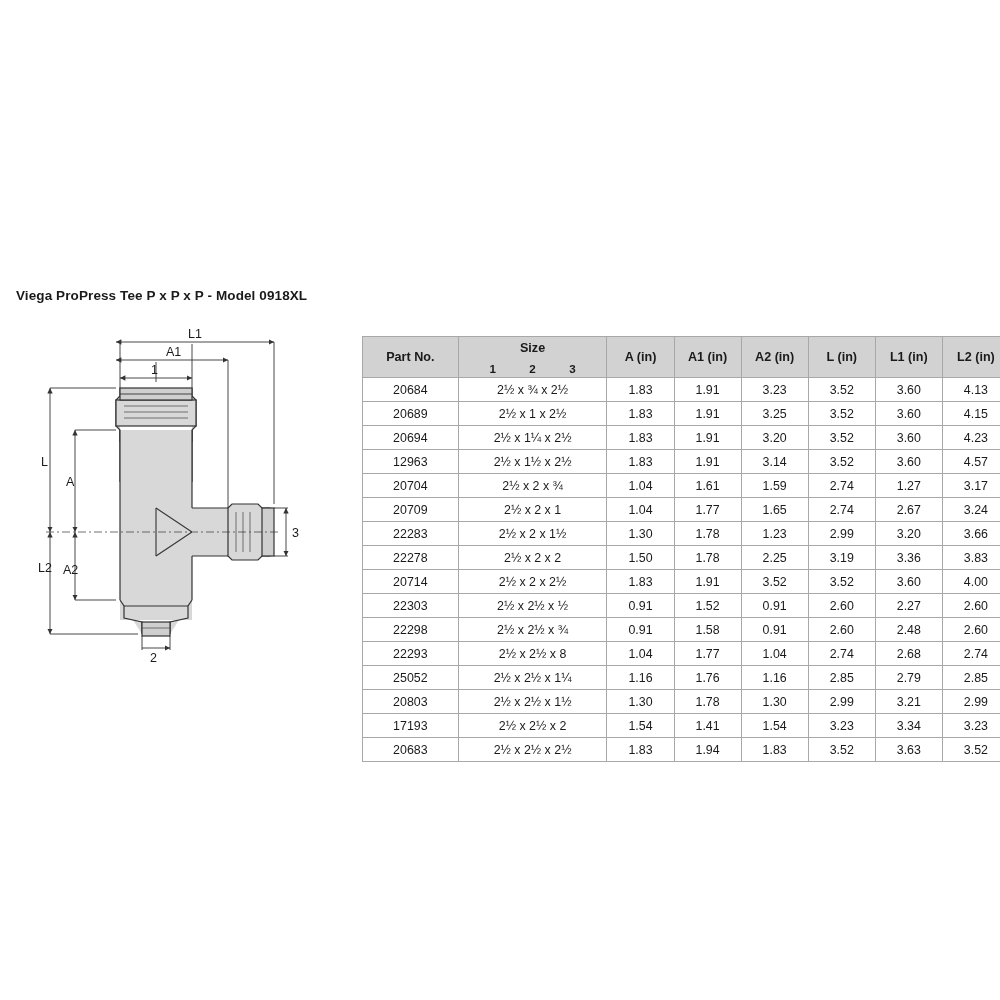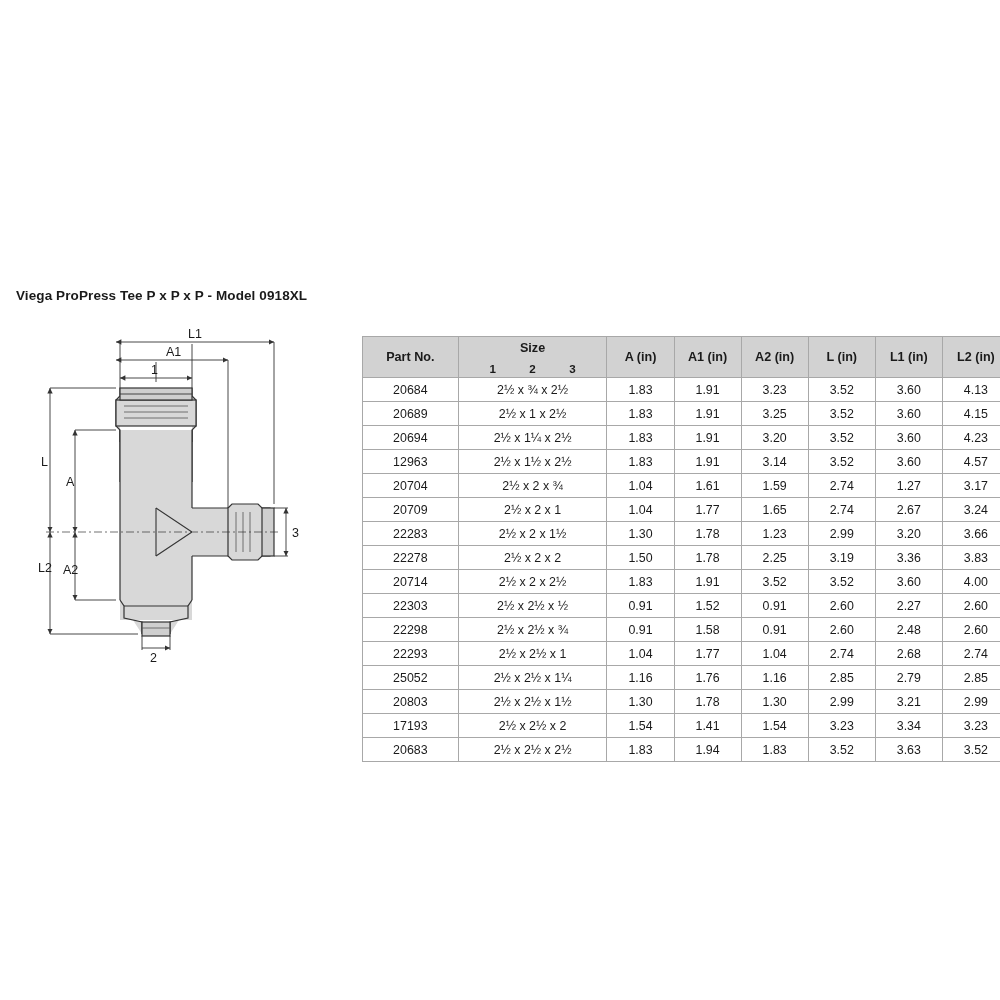--- a/index.html
+++ b/index.html
@@ -330,21 +330,21 @@
             <td class="col-size">2½ x 2½ x ¾</td>
             <td class="col-num">0.91</td>
             <td class="col-num">1.58</td>
             <td class="col-num">0.91</td>
             <td class="col-num">2.60</td>
             <td class="col-num">2.48</td>
             <td class="col-num">2.60</td>
           </tr>
           <tr>
             <td class="col-part">22293</td>
-            <td class="col-size">2½ x 2½ x 1</td>
+            <td class="col-size">2½ x 2½ x 8</td>
             <td class="col-num">1.04</td>
             <td class="col-num">1.77</td>
             <td class="col-num">1.04</td>
             <td class="col-num">2.74</td>
             <td class="col-num">2.68</td>
             <td class="col-num">2.74</td>
           </tr>
           <tr>
             <td class="col-part">25052</td>
             <td class="col-size">2½ x 2½ x 1¼</td>

